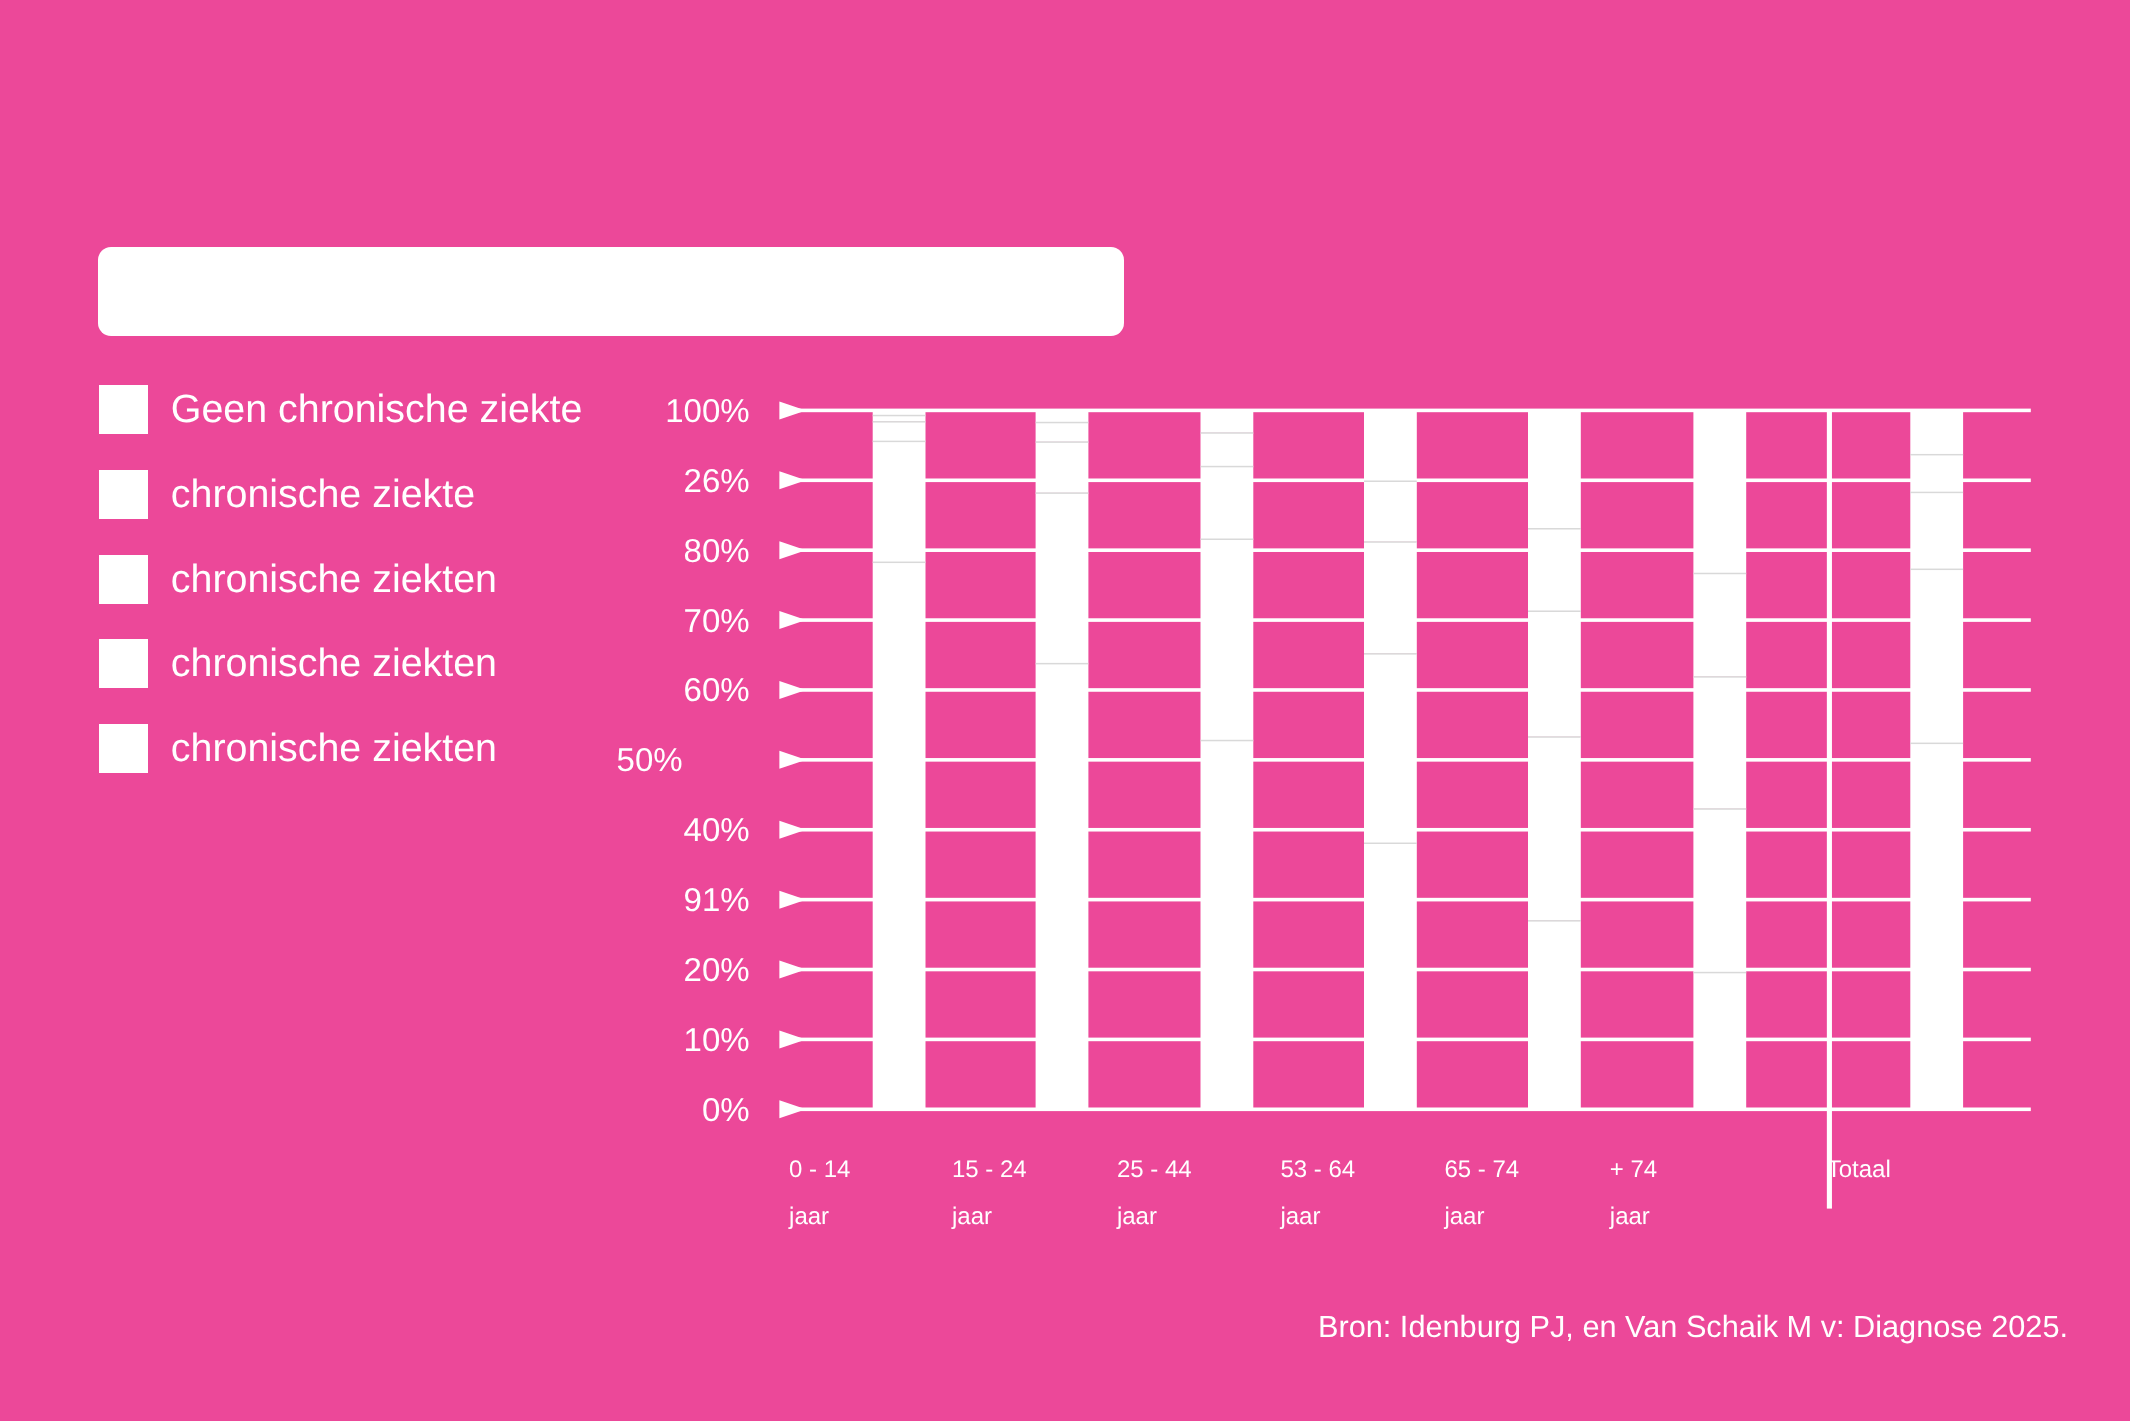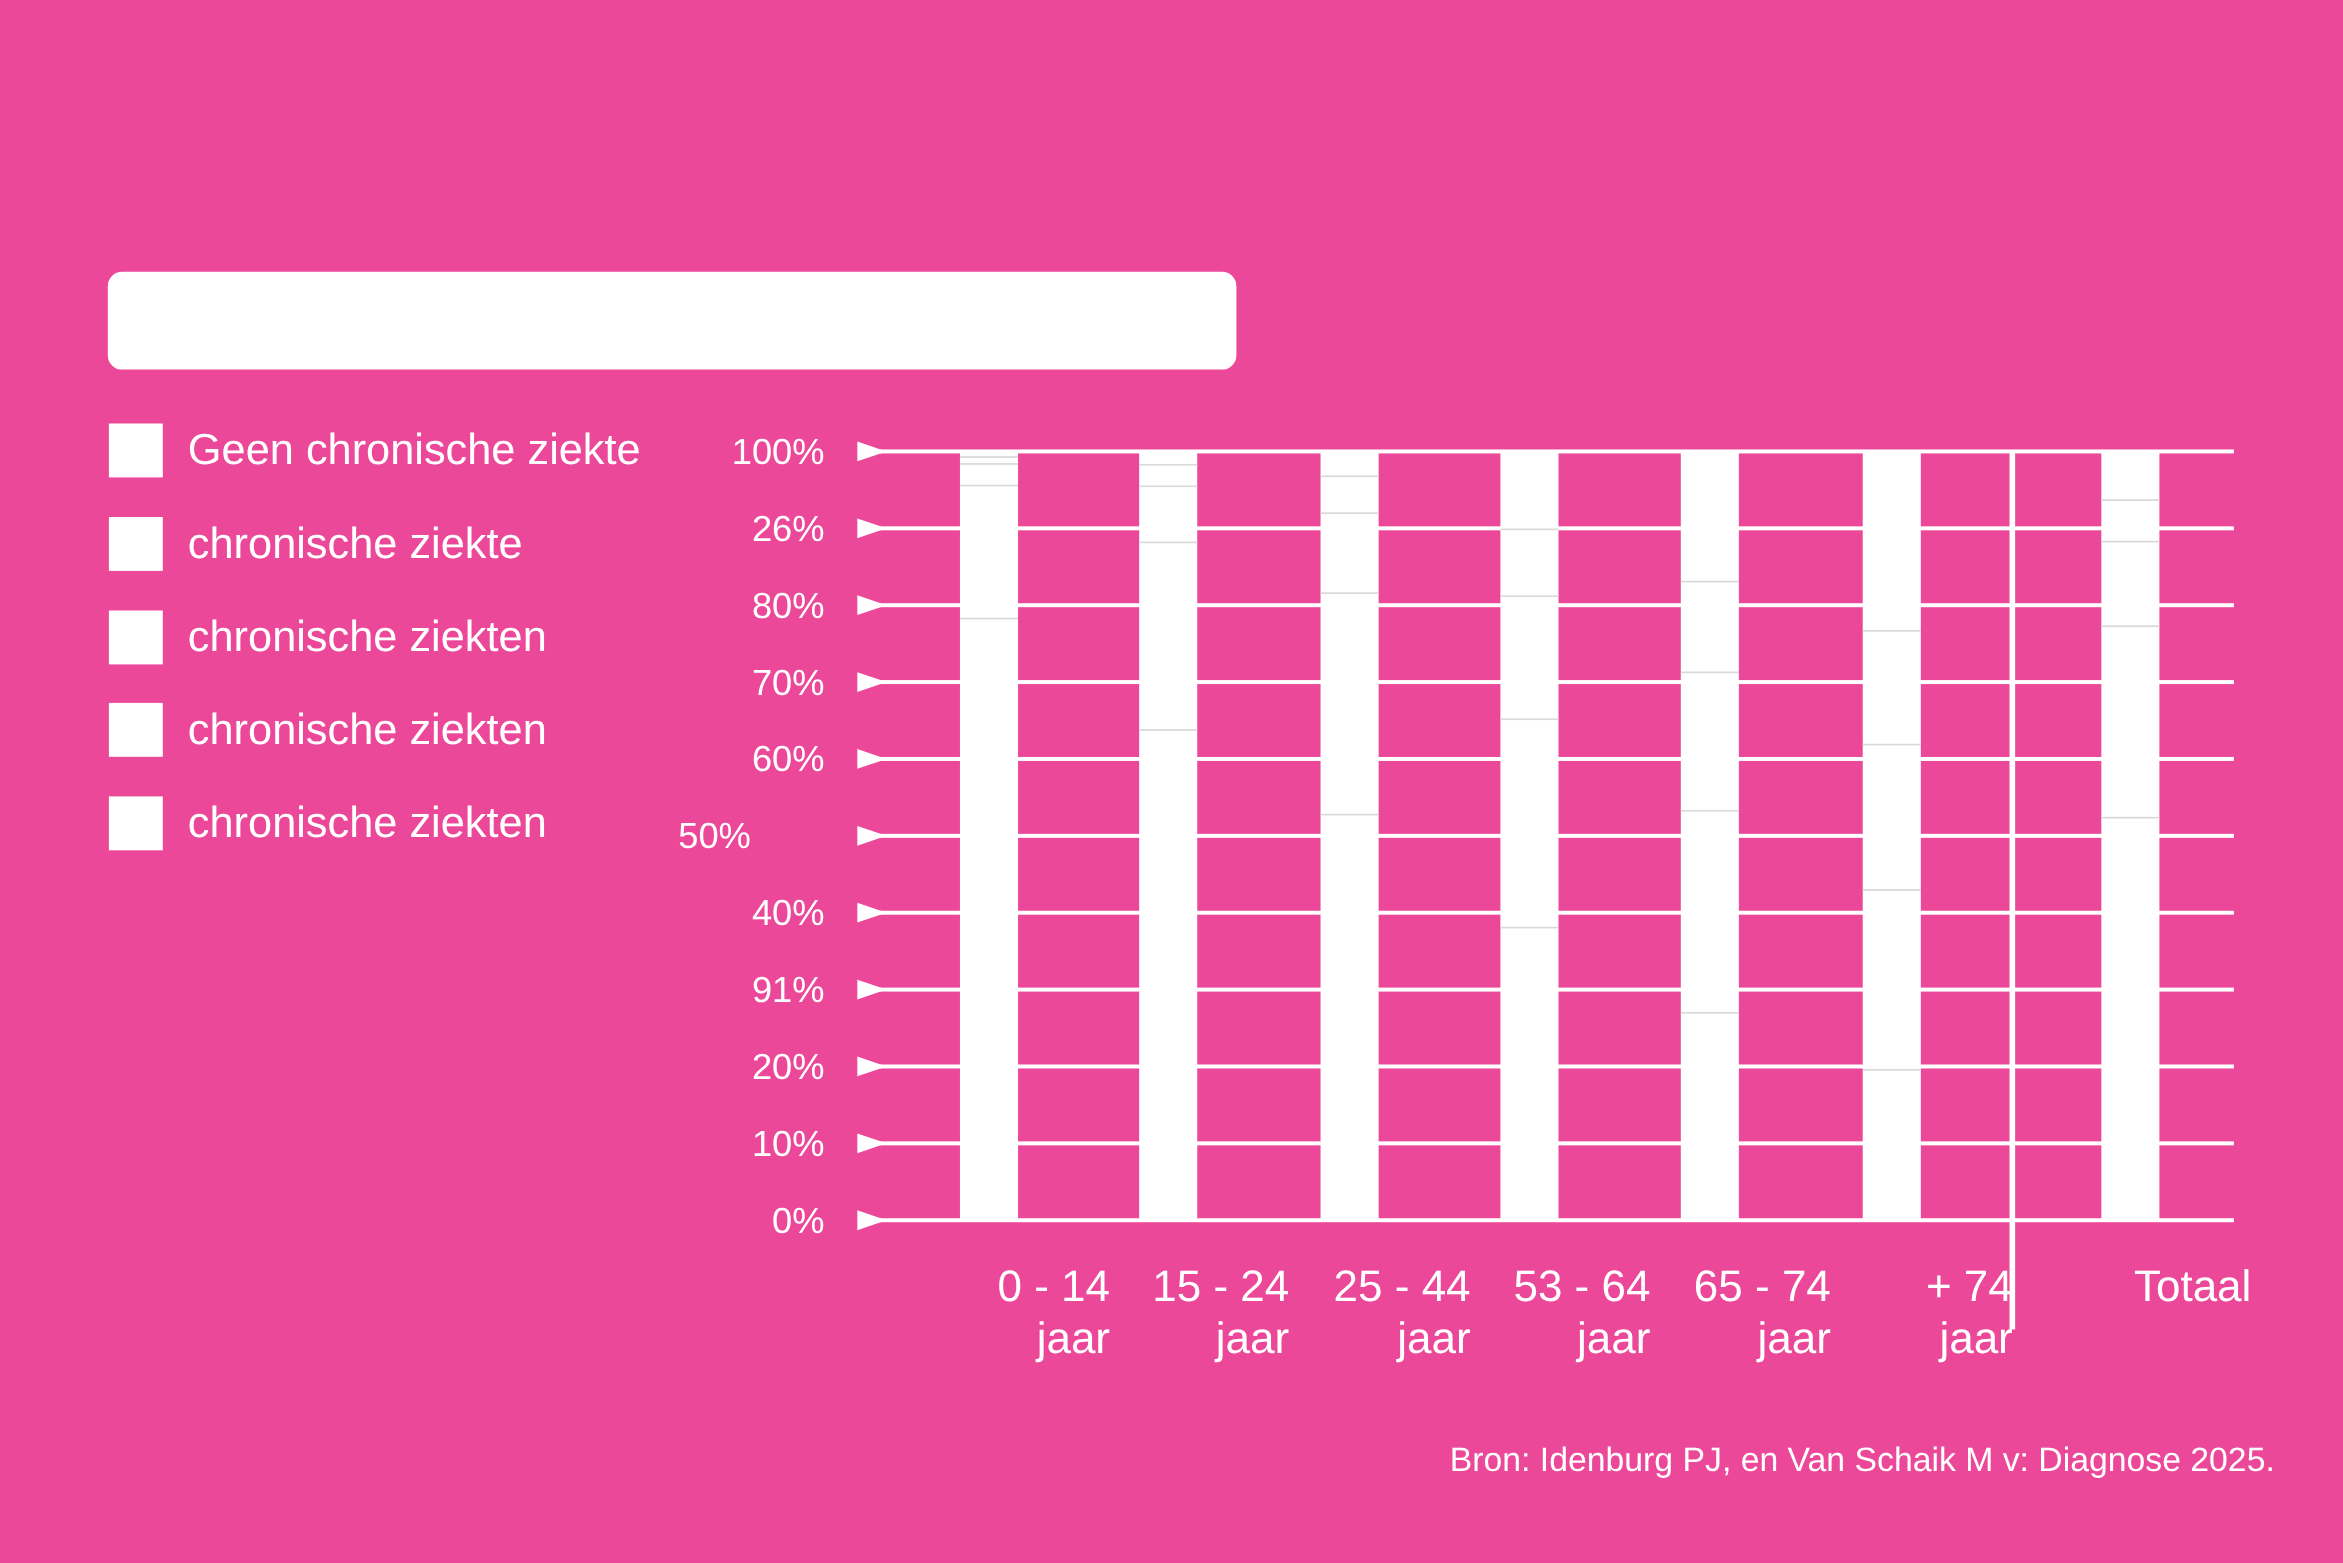--- a/index.html
+++ b/index.html
@@ -49,22 +49,22 @@
   #plot svg{position:absolute;left:0;top:0;}
 
   .ylabel{
     position:absolute;color:#ffffff;font-size:33px;
     line-height:33px;text-align:right;white-space:nowrap;
     width:200px;
   }
 
   
   .xlabel{
-    position:absolute;color:#ffffff;font-size:40px;line-height:46.5px;
-    text-align:right;white-space:pre-line;width:220px;
+    position:absolute;color:#ffffff;font-size:24px;line-height:46.5px;
+    text-align:left;white-space:pre-line;width:220px;
   }
 
   
   #source{
     position:absolute;left:1000px;width:1068px;top:1309px;
     color:#ffffff;font-size:30.7px;line-height:36.3px;
     text-align:right;
   }
   #source div{white-space:nowrap;}
 </style>

